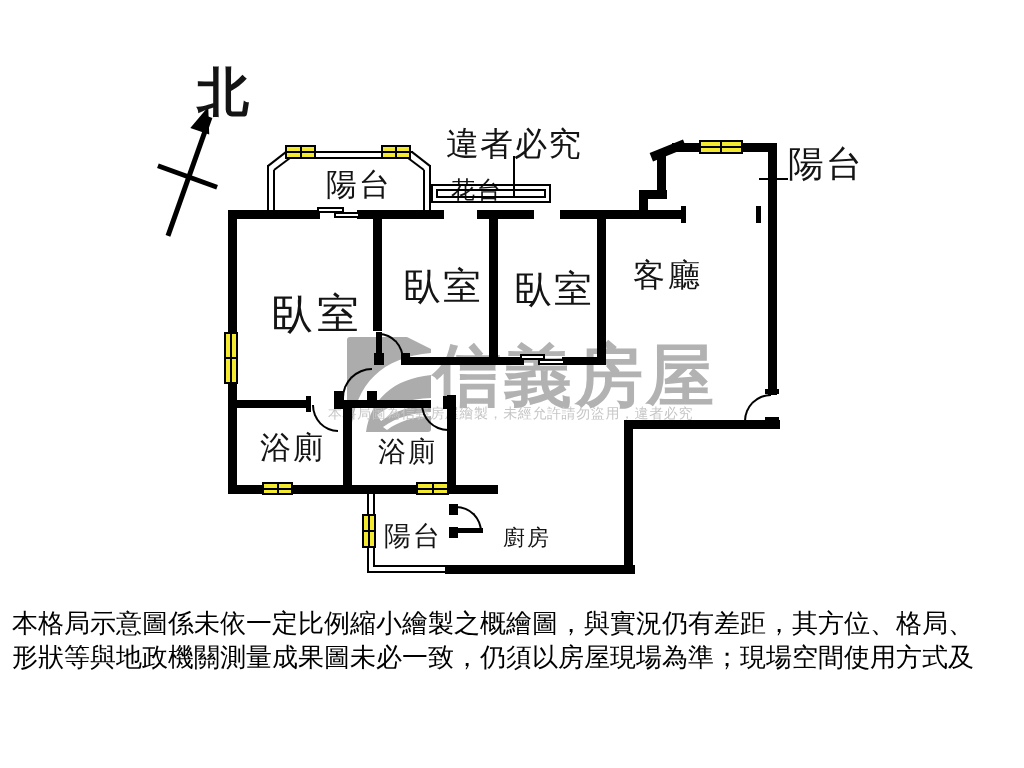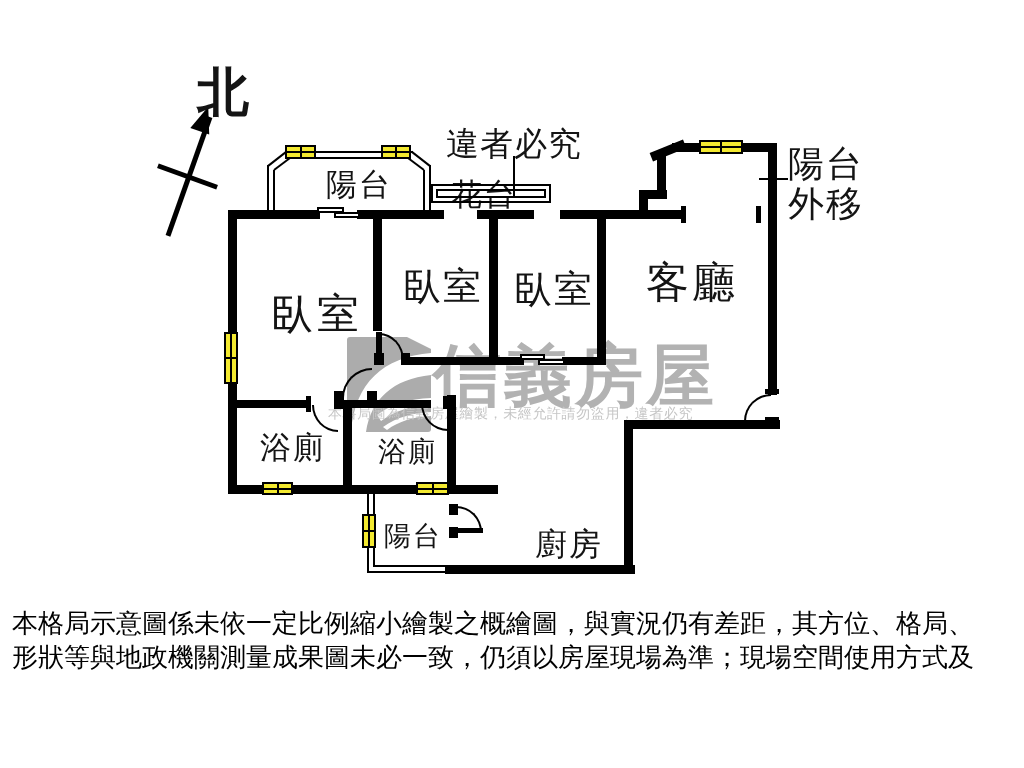--- a/index.html
+++ b/index.html
@@ -127,28 +127,27 @@
   <div class="w" style="left:449px;top:527px;width:9px;height:11px"></div>
   <div class="w" style="left:456px;top:528px;width:27px;height:5px"></div>
   <div class="arc tr" style="left:456px;top:506px;width:26px;height:26px"></div>
 
   <div class="outline" style="left:367px;top:493px;width:89px;height:80px;border-left:2px solid #000;border-bottom:2px solid #000;"></div>
   <div class="outline" style="left:373px;top:493px;width:76px;height:74px;border-left:2px solid #000;border-bottom:2px solid #000;"></div>
   <div class="win" style="left:362px;top:514px;width:14px;height:34px"></div>
 
   <div class="lbl" style="left:326px;top:164px;font-size:31px;">陽台</div>
   <div class="lbl" style="left:446px;top:122px;font-size:33px;letter-spacing:1px;">違者必究</div>
-  <div class="lbl" style="left:451px;top:174px;font-size:31px;z-index:1;">花台</div>
+  <div class="lbl" style="left:451px;top:174px;font-size:24px;z-index:1;">花台</div>
   <div class="lbl" style="left:788px;top:140px;font-size:36px;">陽台</div>
-  <div class="lbl" style="left:788px;top:180px;font-size:36px;">外移</div>
   <div class="lbl" style="left:271px;top:286px;font-size:42px;letter-spacing:4px;">臥室</div>
   <div class="lbl" style="left:403px;top:261px;font-size:38px;">臥室</div>
   <div class="lbl" style="left:514px;top:264px;font-size:38px;">臥室</div>
-  <div class="lbl" style="left:646px;top:254px;font-size:43px;letter-spacing:3px;">客廳</div>
+  <div class="lbl" style="left:633px;top:254px;font-size:32px;letter-spacing:3px;">客廳</div>
   <div class="lbl" style="left:260px;top:427px;font-size:31px;">浴廁</div>
   <div class="lbl" style="left:378px;top:433px;font-size:28px;">浴廁</div>
-  <div class="lbl" style="left:503px;top:523px;font-size:32px;margin-left:32px;">廚房</div>
+  <div class="lbl" style="left:503px;top:523px;font-size:22px;">廚房</div>
   <div class="lbl" style="left:384px;top:518px;font-size:27px;">陽台</div>
 
   <div class="disc" style="top:640px;">形狀等與地政機關測量成果圖未必一致，仍須以房屋現場為準；現場空間使用方式及</div>
   <div class="disc" style="top:606px;">本格局示意圖係未依一定比例縮小繪製之概繪圖，與實況仍有差距，其方位、格局、</div>
 
 </div>
 
 </body></html>

